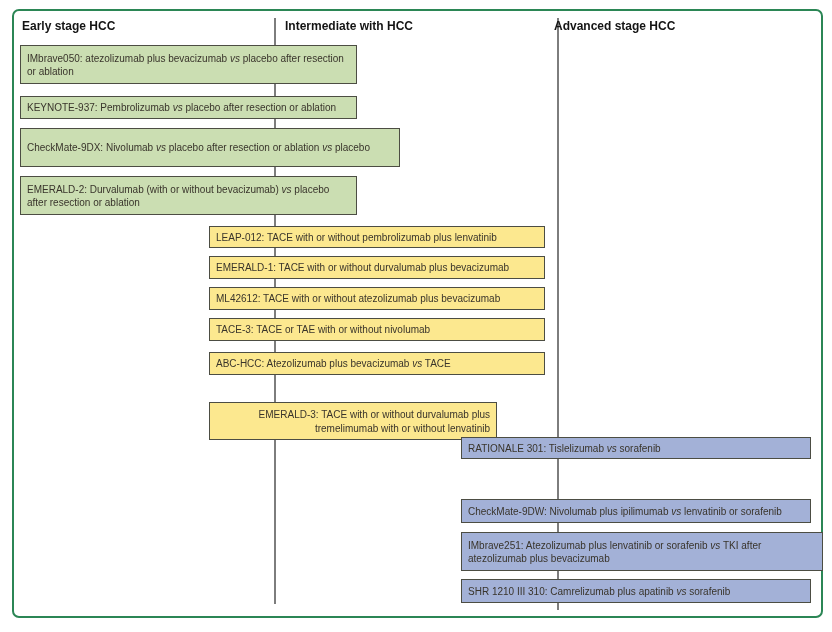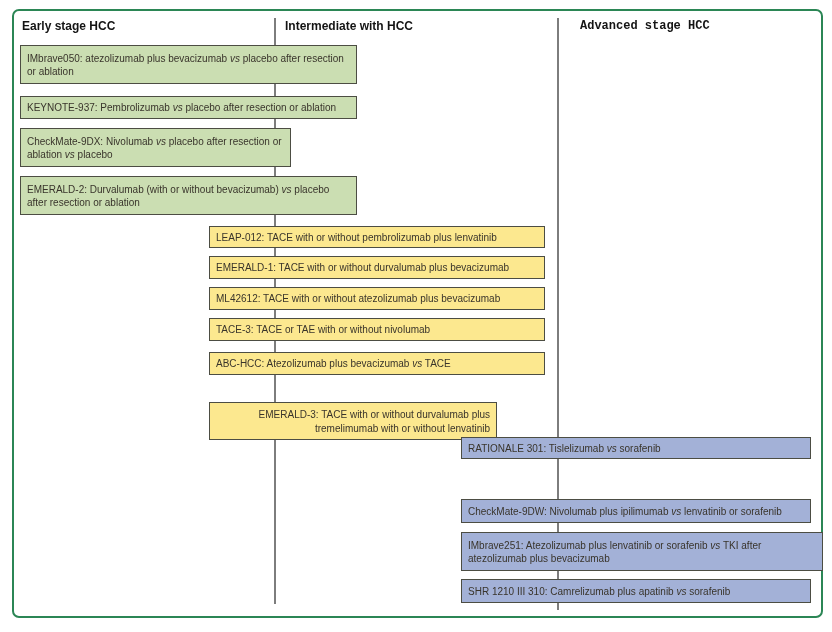--- a/index.html
+++ b/index.html
@@ -61,29 +61,29 @@
 <body>
 
 <div class="canvas">
   <div class="frame"></div>
 
   <div class="divider" style="left:274px; top:18px; height:586px;"></div>
   <div class="divider" style="left:557px; top:18px; height:592px;"></div>
 
   <div class="col-header" style="left:22px; top:19px;">Early stage HCC</div>
   <div class="col-header" style="left:285px; top:19px;">Intermediate with HCC</div>
-  <div class="col-header" style="left:580px; top:19px;font-family:Liberation Mono, monospace;">Advanced stage HCC</div>
+  <div class="col-header" style="left:554px; top:19px;">Advanced stage HCC</div>
 
   <div class="trial early" style="left:20px; top:45px; width:337px; height:39px;">
     <span>IMbrave050: atezolizumab plus bevacizumab <i>vs</i> placebo after resection or ablation</span>
   </div>
   <div class="trial early one-line" style="left:20px; top:96px; width:337px; height:23px;">
     <span>KEYNOTE-937: Pembrolizumab <i>vs</i> placebo after resection or ablation</span>
   </div>
-  <div class="trial early" style="left:20px; top:128px; width:271px; height:39px;">
+  <div class="trial early" style="left:20px; top:128px; width:380px; height:39px;">
     <span>CheckMate-9DX: Nivolumab <i>vs</i> placebo after resection or ablation <i>vs</i> placebo</span>
   </div>
   <div class="trial early" style="left:20px; top:176px; width:337px; height:39px;">
     <span>EMERALD-2: Durvalumab (with or without bevacizumab) <i>vs</i> placebo after resection or ablation</span>
   </div>
 
   <div class="trial intermediate one-line" style="left:209px; top:226px; width:336px; height:22px;">
     <span>LEAP-012: TACE with or without pembrolizumab plus lenvatinib</span>
   </div>
   <div class="trial intermediate one-line" style="left:209px; top:256px; width:336px; height:23px;">

